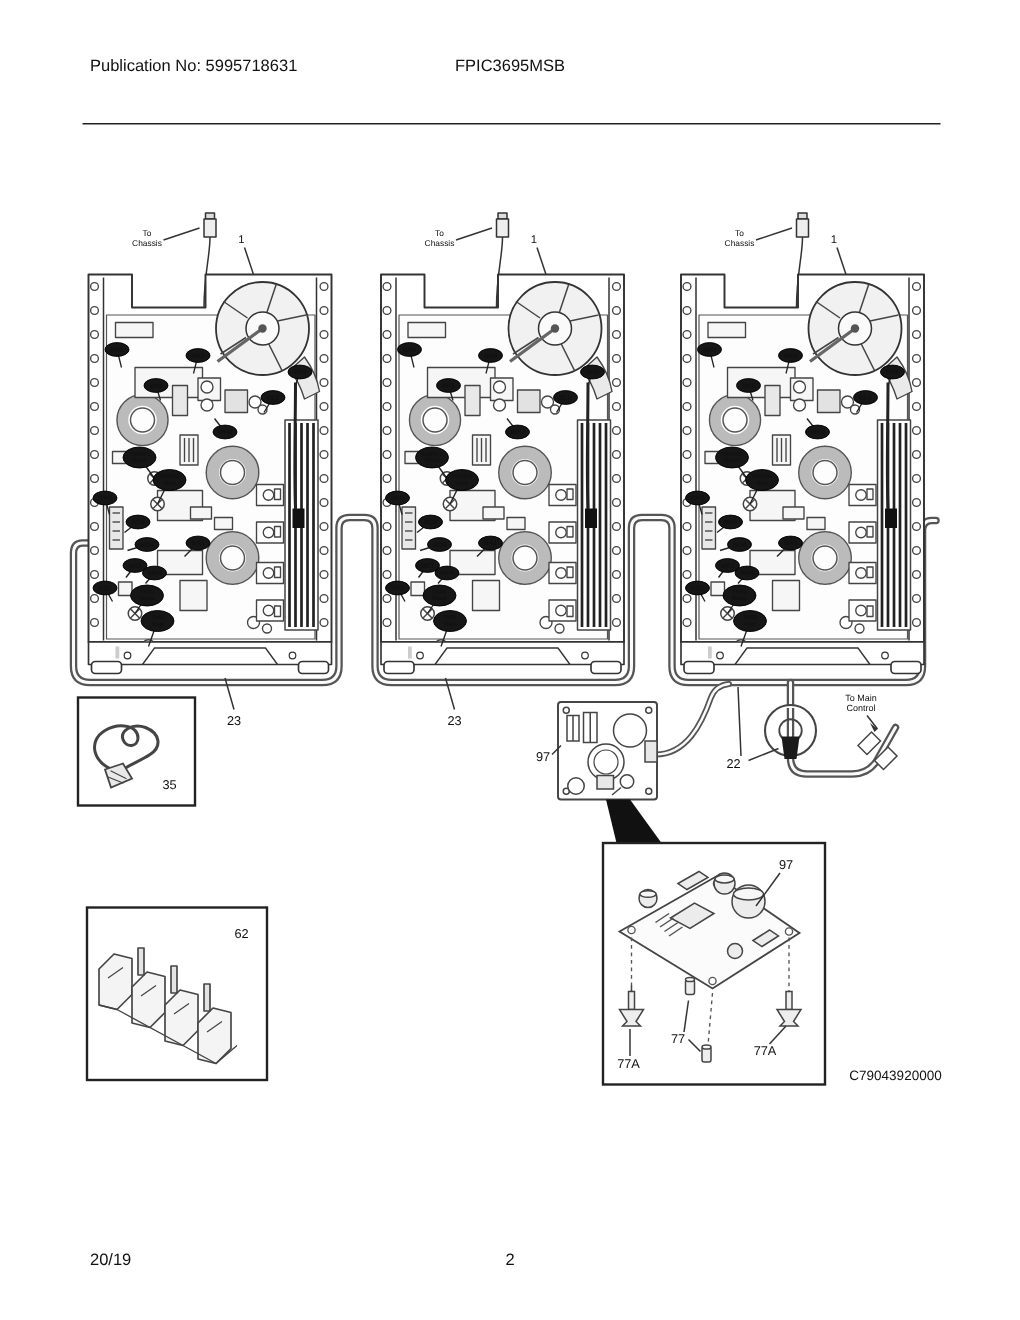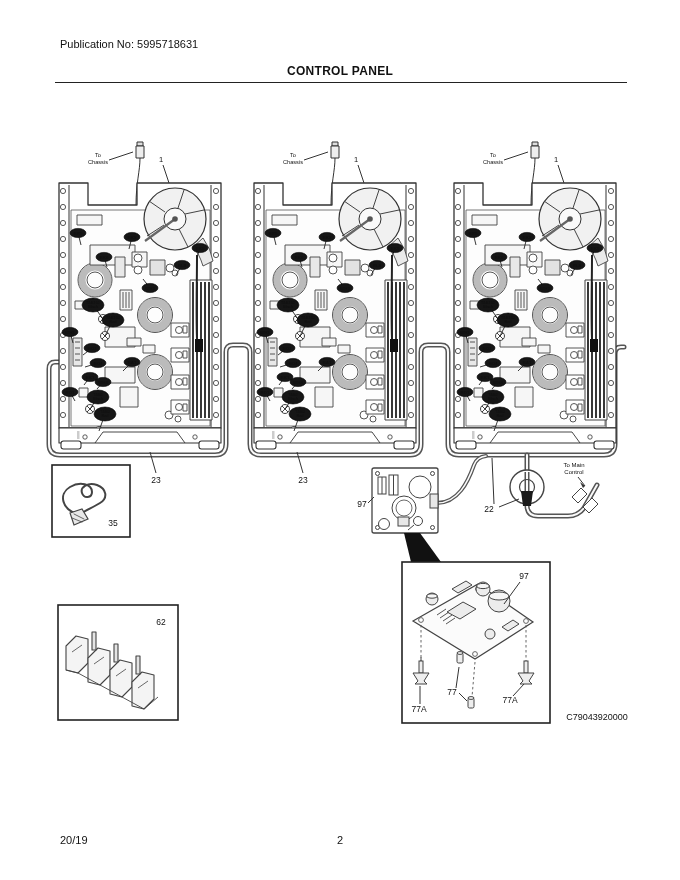--- a/index.html
+++ b/index.html
@@ -16,21 +16,21 @@
   .lbl{font-size:8.5px;}
   .lbl-sm{font-size:6px;}
   .docnum{font-size:9px;}
   .thin{stroke:#333;stroke-width:1;fill:none;}
 </style>
 </head>
 <body>
 
 <div class="page">
   <div class="hdr-pub">Publication No: 5995718631</div>
-  <div class="hdr-title">CONTROL PANEL</div>
+  <div class="hdr-model">FPIC3695MSB</div>
   <div class="hdr-rule"></div>
 
   <svg width="680" height="880" viewBox="0 0 680 880">
     <defs>
       <symbol id="genboard" overflow="visible">
         <g stroke-linejoin="round">
 
           <rect x="80" y="-41" width="6" height="4" fill="#ddd" stroke="#333" stroke-width="1"></rect>
           <rect x="79" y="-37" width="8" height="12" fill="#eee" stroke="#333" stroke-width="1"></rect>
           <path d="M83,-25 C83,-12 79,0 79,22 L79,52" class="thin" stroke-width="1.4"></path>

